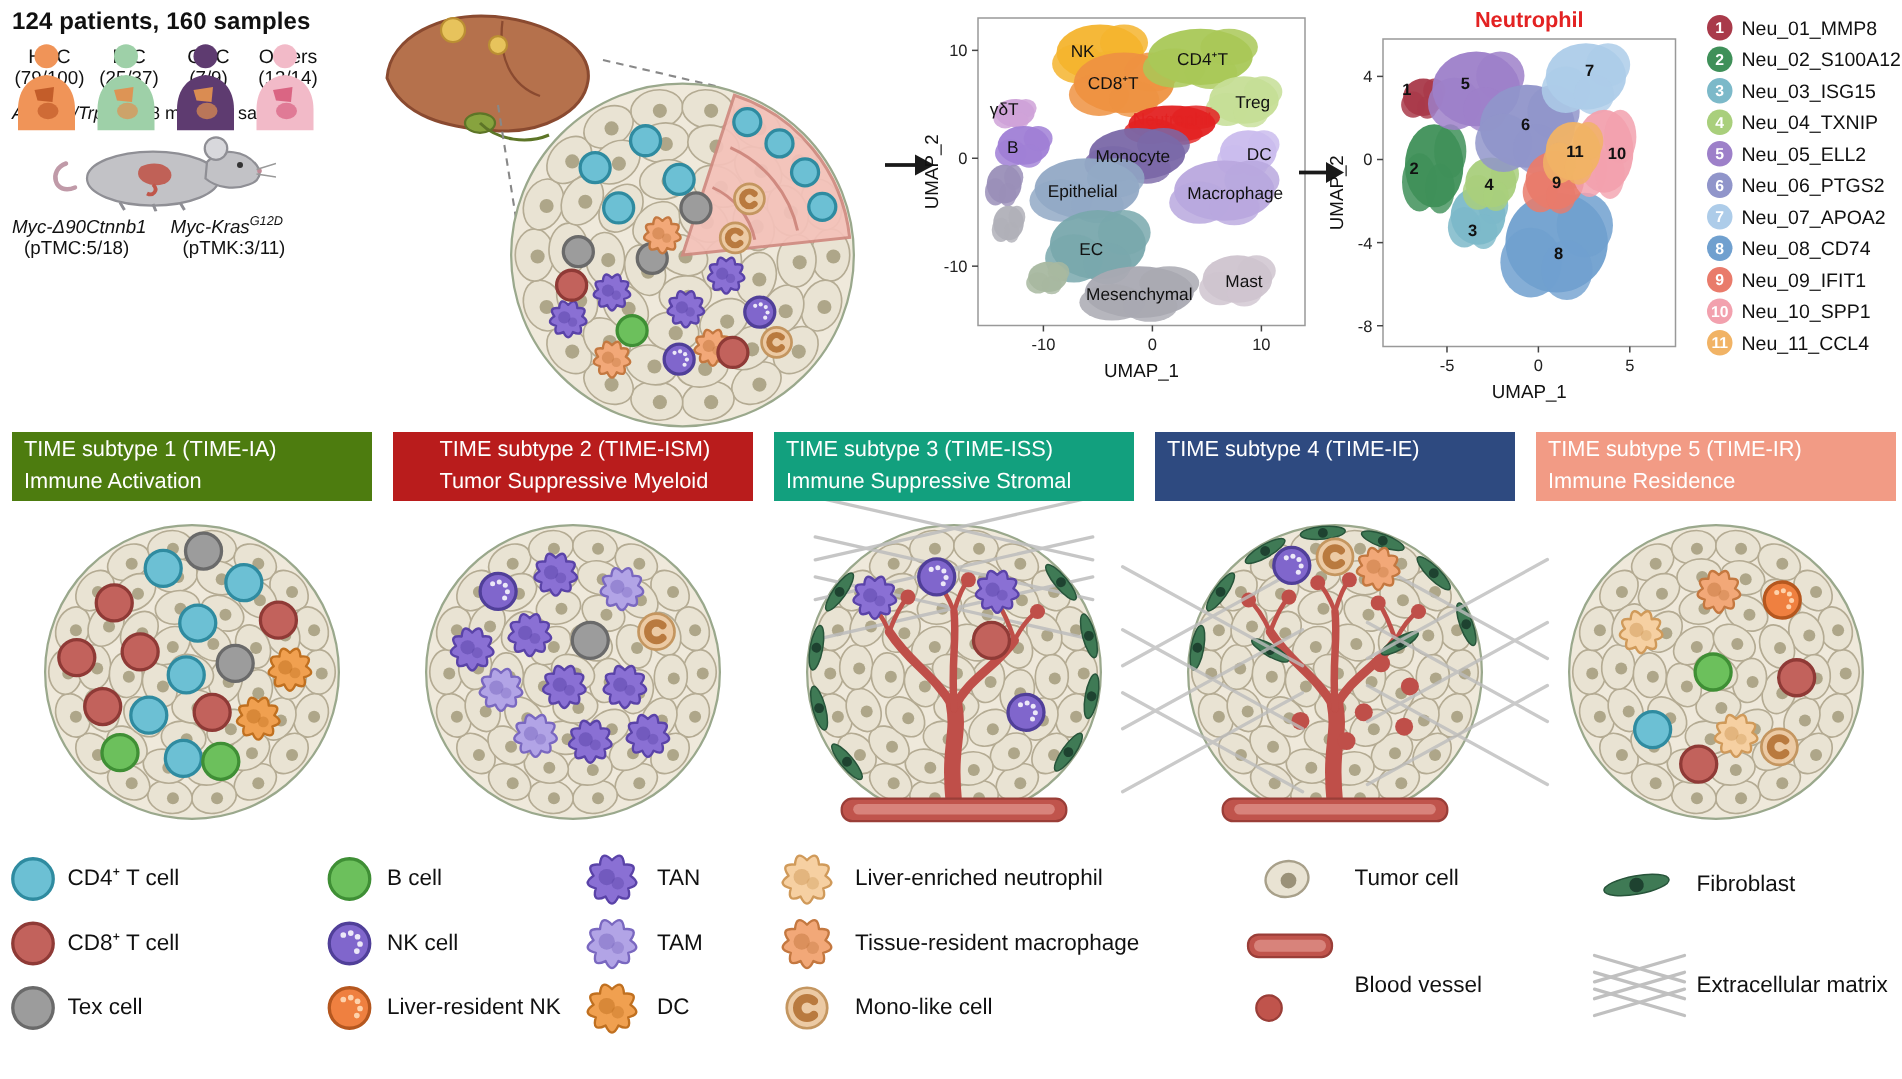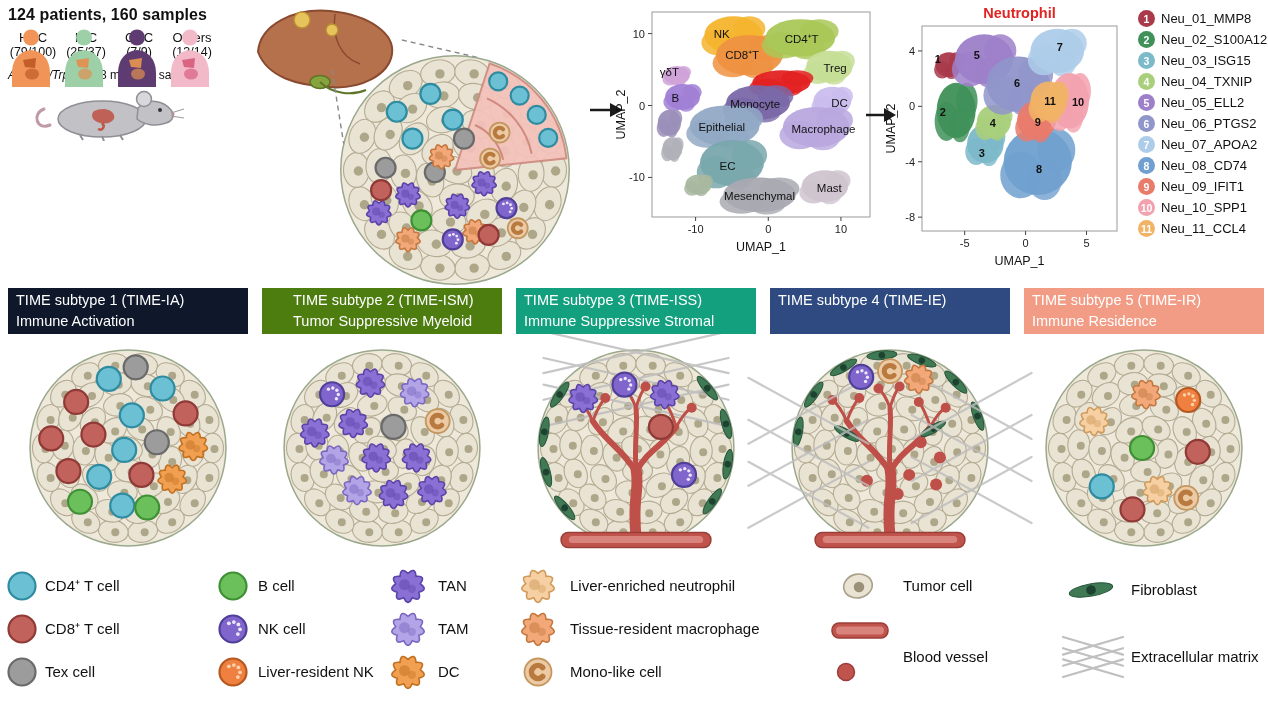--- a/index.html
+++ b/index.html
@@ -99,20 +99,30 @@
           <ellipse cx="68" cy="36" rx="44" ry="18" fill="#c2c2c6" stroke="#8f8f95" stroke-width="1.5"></ellipse>
           <path d="M104,25 C114,14 130,18 137,27 C141,32 139,38 132,40 C122,44 110,42 103,36 Z" fill="#c2c2c6" stroke="#8f8f95" stroke-width="1.5"></path>
           <circle cx="110" cy="16" r="7.5" fill="#d8d8dc" stroke="#8f8f95" stroke-width="1.5"></circle>
           <circle cx="126" cy="27" r="2" fill="#333"></circle>
           <circle cx="139" cy="31" r="1.6" fill="#c08a96"></circle>
           <path d="M137,30 L150,26 M137,33 L150,35" stroke="#999" stroke-width="1" fill="none"></path>
           <path d="M60,28 C68,24 78,26 80,32 C82,38 74,42 66,40 C58,38 56,32 60,28 Z" fill="#c0564a" opacity="0.9"></path>
           <path d="M68,40 C72,44 68,48 64,46" stroke="#c0564a" stroke-width="2.5" fill="none"></path>
           <path d="M46,52 l3,5 M86,52 l3,5 M68,53 l2,5" stroke="#8f8f95" stroke-width="2"></path>
         </svg>
+      </div>
+    <div id="models-row">
+        <div class="model">
+          <div class="mname"><i>Myc-Δ90Ctnnb1</i><sup></sup></div>
+          <div class="mcount">(pTMC:5/18)</div>
+        </div>
+        <div class="model">
+          <div class="mname"><i>Myc-Kras</i><sup>G12D</sup></div>
+          <div class="mcount">(pTMK:3/11)</div>
+        </div>
       </div>
   </div>
   <svg id="scene" width="420" height="292" viewBox="0 0 420 292">
       <g transform="translate(28,2)">
         <path d="M18,50 C20,22 55,6 90,9 C130,13 155,32 152,52 C149,72 122,88 88,85 C58,83 28,76 18,50 Z" fill="#b5714c" stroke="#8a4a30" stroke-width="2"></path>
         <path d="M95,12 C92,35 100,55 120,62" stroke="#8a4a30" stroke-width="1.5" fill="none"></path>
         <circle cx="62" cy="18" r="8" fill="#e7c35c" stroke="#bb8f33" stroke-width="1.5"></circle>
         <circle cx="92" cy="28" r="6" fill="#e7c35c" stroke="#bb8f33" stroke-width="1.5"></circle>
         <ellipse cx="80" cy="80" rx="10" ry="6.5" fill="#87a33e" stroke="#5d7527" stroke-width="1.5"></ellipse>
         <path d="M80,80 C92,92 112,94 126,88" stroke="#5d7527" stroke-width="2" fill="none"></path>
@@ -602,25 +612,25 @@
       <div class="nl-row">
         <span class="nl-badge" style="background: rgb(242, 161, 174);">10</span>
         <span class="nl-label">Neu_10_SPP1</span>
       </div>
       <div class="nl-row">
         <span class="nl-badge" style="background: rgb(241, 179, 101);">11</span>
         <span class="nl-label">Neu_11_CCL4</span>
       </div>
     </div>
   <div id="banners">
-      <div class="banner" style="left: 8px; background: #0f172a;">
+      <div class="banner" style="left: 8px; background: #4d7c0f;">
         <div class="b1">TIME subtype 1 (TIME-IA)</div>
         <div class="b2">Immune Activation</div>
       </div>
-      <div class="banner" style="left: 262px; background: #4d7c0f; padding-left: 31px;">
+      <div class="banner" style="left: 262px; background: #b91c1c; padding-left: 31px;">
         <div class="b1">TIME subtype 2 (TIME-ISM)</div>
         <div class="b2">Tumor Suppressive Myeloid</div>
       </div>
       <div class="banner" style="left: 516px; background: rgb(18, 160, 126);">
         <div class="b1">TIME subtype 3 (TIME-ISS)</div>
         <div class="b2">Immune Suppressive Stromal</div>
       </div>
       <div class="banner" style="left: 770px; background: rgb(46, 74, 128);">
         <div class="b1">TIME subtype 4 (TIME-IE)</div>
       </div>

